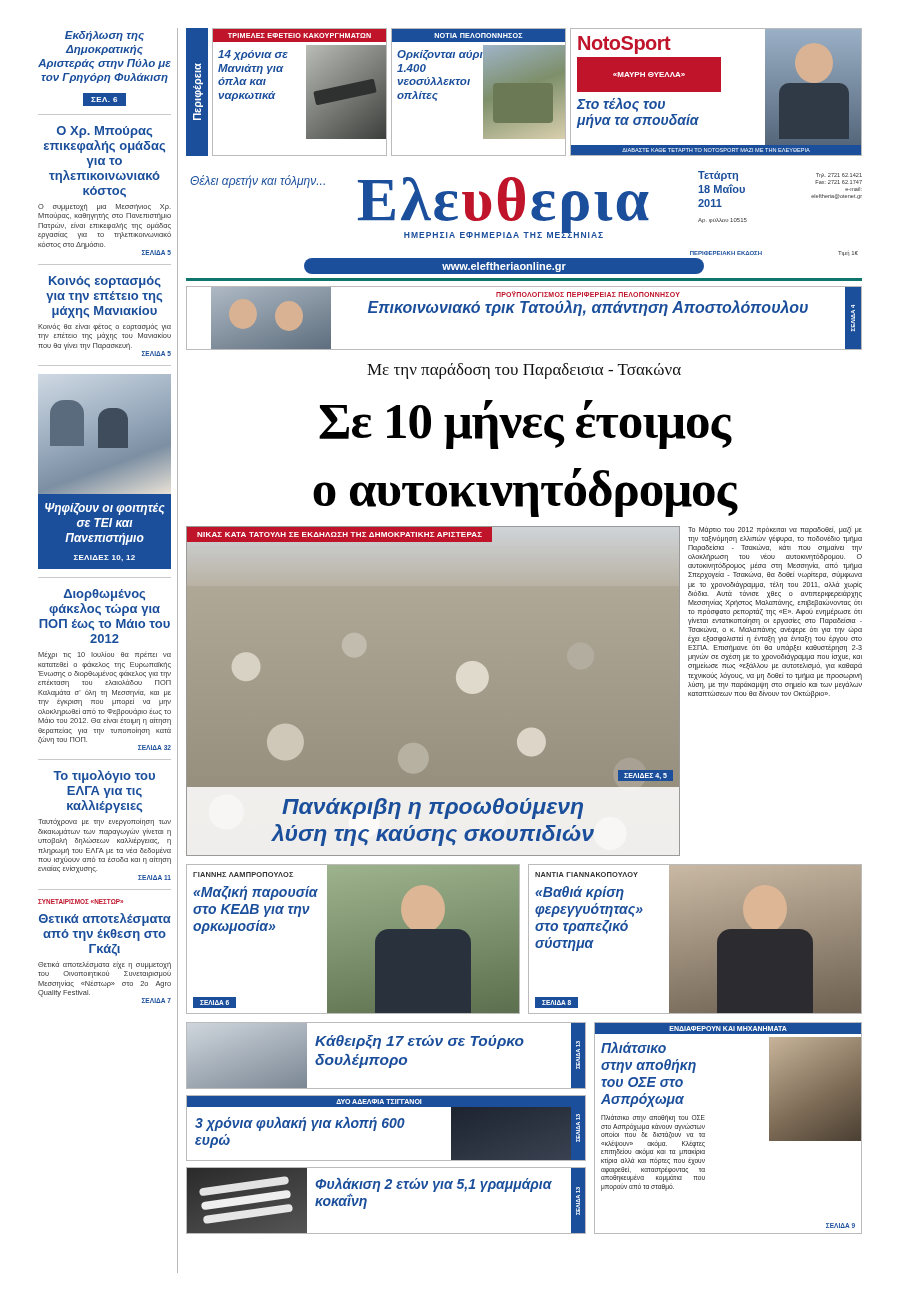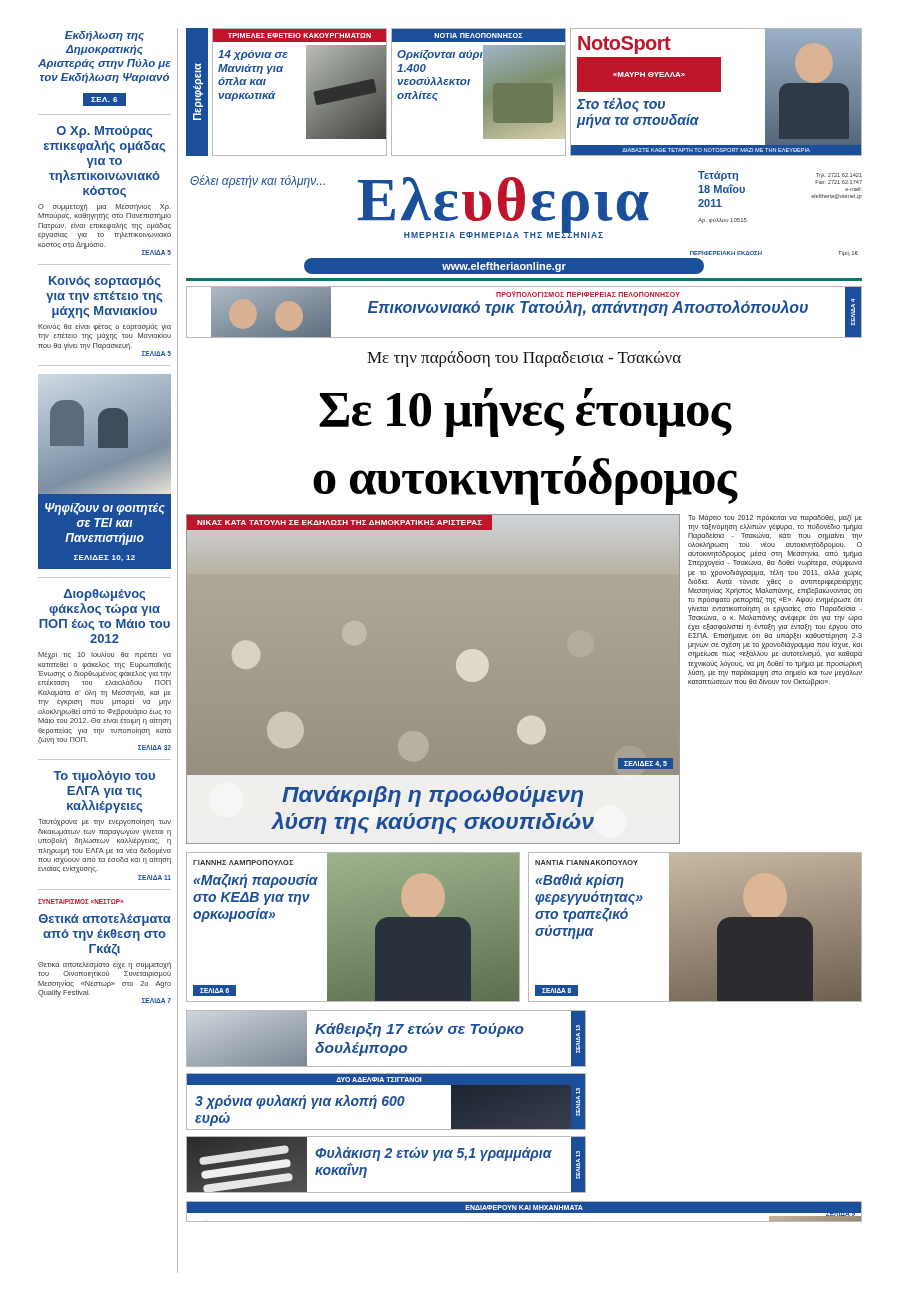--- a/index.html
+++ b/index.html
@@ -55,21 +55,21 @@
   .logo .word .red{color:#c0142b;}
   .logo .tagline{font-size:8.5px;color:#1b4f9c;font-weight:bold;letter-spacing:1px;margin-top:-4px;}
   .datebox{position:absolute;right:92px;top:8px;width:72px;text-align:left;color:#1b4f9c;font-weight:bold;font-size:11px;line-height:14px;}
   .datebox .issue{font-size:6px;font-weight:normal;color:#333;margin-top:3px;}
   .contact{position:absolute;right:0;top:12px;width:86px;font-size:5.6px;color:#333;line-height:7px;text-align:right;}
   .urlbar{position:absolute;left:118px;bottom:4px;width:400px;background:#1b4f9c;color:#fff;text-align:center;font-size:11px;font-weight:bold;border-radius:8px;padding:2px 0;}
   .regionbadge{position:absolute;right:100px;bottom:22px;font-size:6px;color:#1b4f9c;font-weight:bold;}
   .price{position:absolute;right:4px;bottom:22px;font-size:6px;color:#333;}
 
   
-  .banner{display:flex;margin-top:5px;height:52px;border:1px solid #bbb;box-sizing:border-box;padding-left:24px;}
+  .banner{display:flex;margin-top:5px;height:64px;border:1px solid #bbb;box-sizing:border-box;padding-left:24px;}
   .bphoto{width:120px;background:linear-gradient(160deg,#aeb9c4,#5e6e7e);position:relative;}
   .bphoto:before{content:"";position:absolute;left:18px;top:12px;width:28px;height:30px;border-radius:50%;background:#d8b293;}
   .bphoto:after{content:"";position:absolute;left:64px;top:14px;width:28px;height:30px;border-radius:50%;background:#d8b293;}
   .btext{flex:1;padding:4px 8px;}
   .btext .k{color:#c0142b;font-size:7px;font-weight:bold;text-align:center;letter-spacing:.2px;}
   .btext .m{color:#1b4f9c;font-size:16px;font-weight:bold;font-style:italic;text-align:center;line-height:20px;}
   .bside{width:16px;background:#1b4f9c;color:#fff;position:relative;}
   .bside span{position:absolute;left:50%;top:50%;transform:translate(-50%,-50%) rotate(-90deg);white-space:nowrap;font-size:6px;font-weight:bold;}
 
   
@@ -107,21 +107,21 @@
   .pbox .nm{font-size:7.4px;color:#333;font-weight:bold;letter-spacing:.2px;}
   .pbox .q{color:#1b4f9c;font-weight:bold;font-style:italic;font-size:14px;line-height:17px;margin-top:5px;}
   .pbox .chip{position:absolute;left:6px;bottom:5px;background:#1b4f9c;color:#fff;font-size:6.5px;font-weight:bold;padding:2px 7px;}
   .pbox .ph{flex:1;background:linear-gradient(170deg,#9db38d,#5c6f4e);position:relative;}
   .pbox .ph.indoor{background:linear-gradient(170deg,#c9b9a4,#6d6050);}
   .pbox .ph:before{content:"";position:absolute;left:50%;top:20px;transform:translateX(-50%);width:44px;height:48px;border-radius:50%;background:#dcb695;}
   .pbox .ph:after{content:"";position:absolute;left:50%;top:64px;transform:translateX(-50%);width:96px;height:90px;background:#28313c;border-radius:14px 14px 0 0;}
   .pbox .ph.indoor:after{background:#2b2b30;}
 
   
-  .bottom{display:flex;gap:8px;margin-top:8px;height:212px;flex-direction:column;}
+  .bottom{display:flex;gap:8px;margin-top:8px;height:212px;}
   .bleft{width:400px;display:flex;flex-direction:column;gap:6px;}
   .brow{flex:1;border:1px solid #bbb;box-sizing:border-box;display:flex;position:relative;overflow:hidden;}
   .brow .img{width:120px;background:linear-gradient(160deg,#cfd6dd,#7b8794);}
   .brow .img.bld{background:linear-gradient(165deg,#e6e8ea,#aeb6bd 60%,#7d8park);}
   .brow .img.night{background:linear-gradient(160deg,#1d2430,#3a4150);}
   .brow .img.coke{background:linear-gradient(160deg,#2a2a2a,#555);position:relative;}
   .brow .img.coke:after{content:"";position:absolute;left:14px;top:28px;width:90px;height:8px;background:#efefef;border-radius:4px;box-shadow:0 14px 0 #e7e7e7,0 -14px 0 #e2e2e2;transform:rotate(-8deg);}
   .brow .t{flex:1;color:#1b4f9c;font-weight:bold;font-style:italic;font-size:15.5px;line-height:19px;padding:8px 8px;}
   .brow .t.small{font-size:14px;line-height:17px;}
   .brow .hdrline{background:#1b4f9c;color:#fff;font-size:7px;font-weight:bold;text-align:center;padding:2px;}
@@ -133,21 +133,21 @@
   .bright .ph{position:absolute;right:0;top:14px;width:92px;height:104px;background:linear-gradient(150deg,#c7b49a,#7c6a55 60%,#4a3f33);}
   .bright .bd{font-size:6.6px;line-height:8.6px;color:#222;padding:6px 6px 0;text-align:justify;}
 </style>
 </head>
 <body>
 
 <div class="page">
 <div class="inner">
 
   <div class="rail">
-    <div class="rail-blue">Εκδήλωση της Δημοκρατικής Αριστεράς στην Πύλο με τον Εκδήλωση Ψαριανό</div>
+    <div class="rail-blue">Εκδήλωση της Δημοκρατικής Αριστεράς στην Πύλο με τον Γρηγόρη Φυλάκιση</div>
     <div class="tagwrap"><span class="pagetag">ΣΕΛ. 6</span></div>
     <div class="rule"></div>
     <div class="rail-head">Ο Χρ. Μπούρας επικεφαλής ομάδας για το τηλεπικοινωνιακό κόστος</div>
     <div class="rail-body">Ο συμμετοχή μια Μεσσήνιος Χρ. Μπούρας, καθηγητής στο Πανεπιστήμιο Πατρών, είναι επικεφαλής της ομάδας εργασίας για το τηλεπικοινωνιακό κόστος στο Δημόσιο.</div>
     <div style="text-align:right;font-size:6.6px;color:#1b4f9c;font-weight:bold">ΣΕΛΙΔΑ 5</div>
     <div class="rule"></div>
     <div class="rail-head">Κοινός εορτασμός για την επέτειο της μάχης Μανιακίου</div>
     <div class="rail-body">Κοινός θα είναι φέτος ο εορτασμός για την επέτειο της μάχης του Μανιακίου που θα γίνει την Παρασκευή.</div>
     <div style="text-align:right;font-size:6.6px;color:#1b4f9c;font-weight:bold">ΣΕΛΙΔΑ 5</div>
     <div class="rule"></div>

